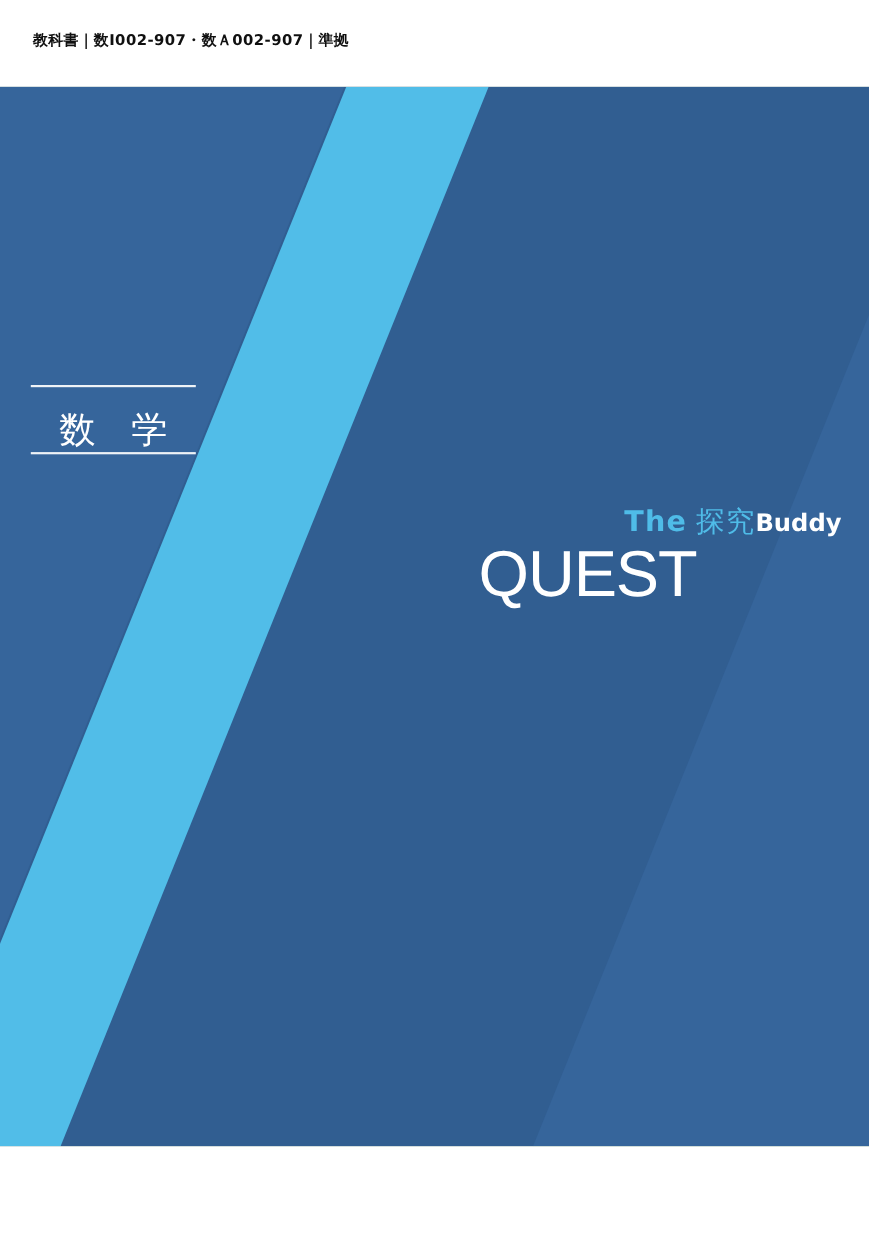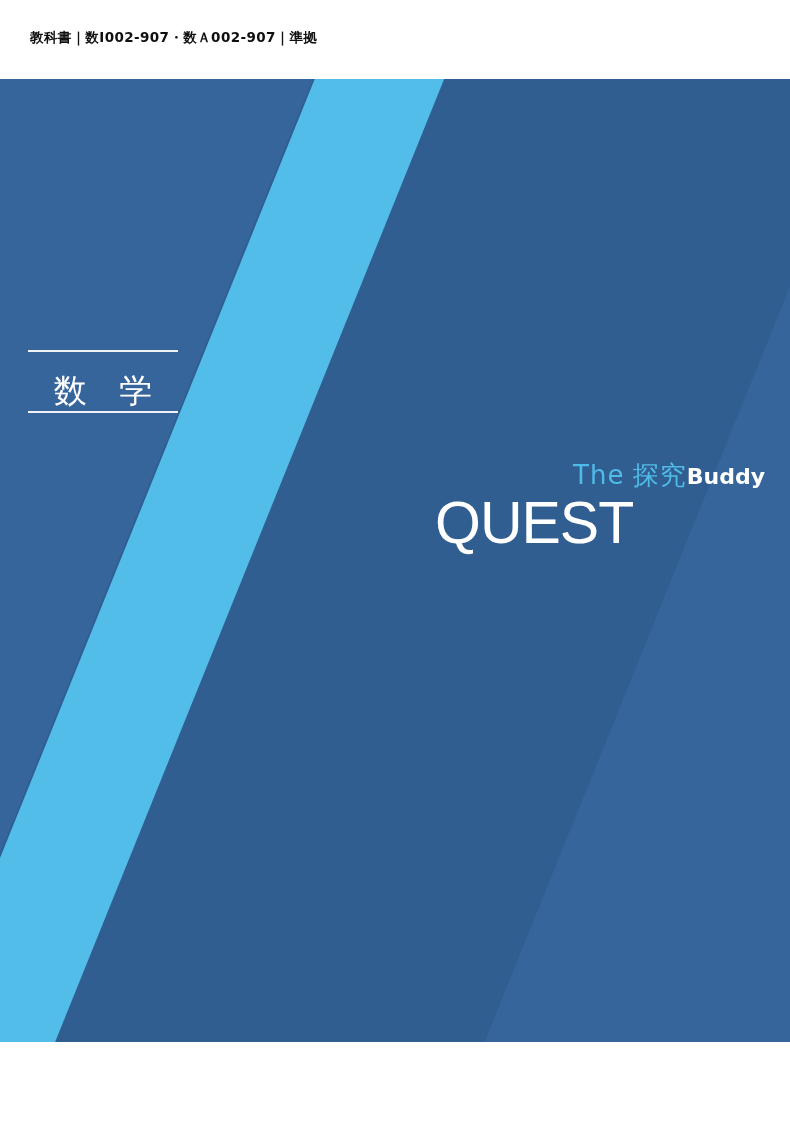--- a/index.html
+++ b/index.html
@@ -127,21 +127,21 @@
   #logo-tagline {
     font-family: "DejaVu Sans", "Liberation Sans", sans-serif;
     font-size: 26px;
     line-height: 1;
     white-space: nowrap;
     text-align: right;
     margin: 0 0 6px 0;
   }
   #logo-tagline .the {
     color: #4FBCE8;
-    font-weight: normal;
+    font-weight: bold;
     letter-spacing: 1px;
   }
   #logo-tagline .tankyu {
     color: #4FBCE8;
     font-family: Liberation Serif, serif;
     font-weight: normal;
     letter-spacing: 1px;
   }
   #logo-tagline .buddy {
     color: #ffffff;

